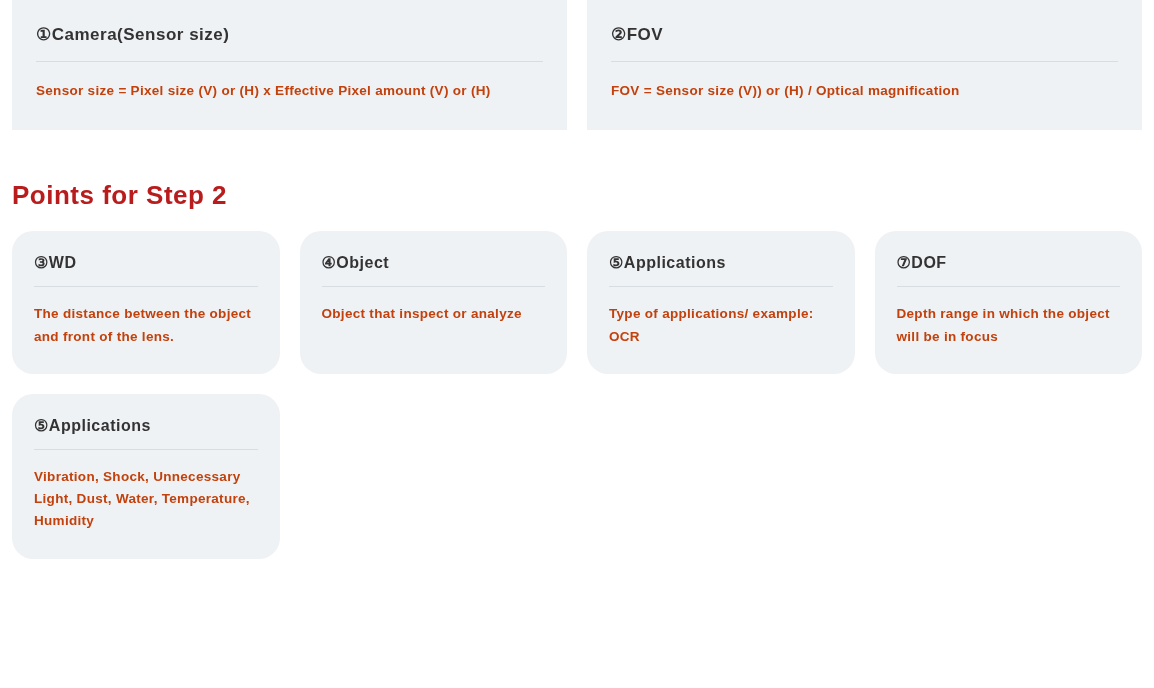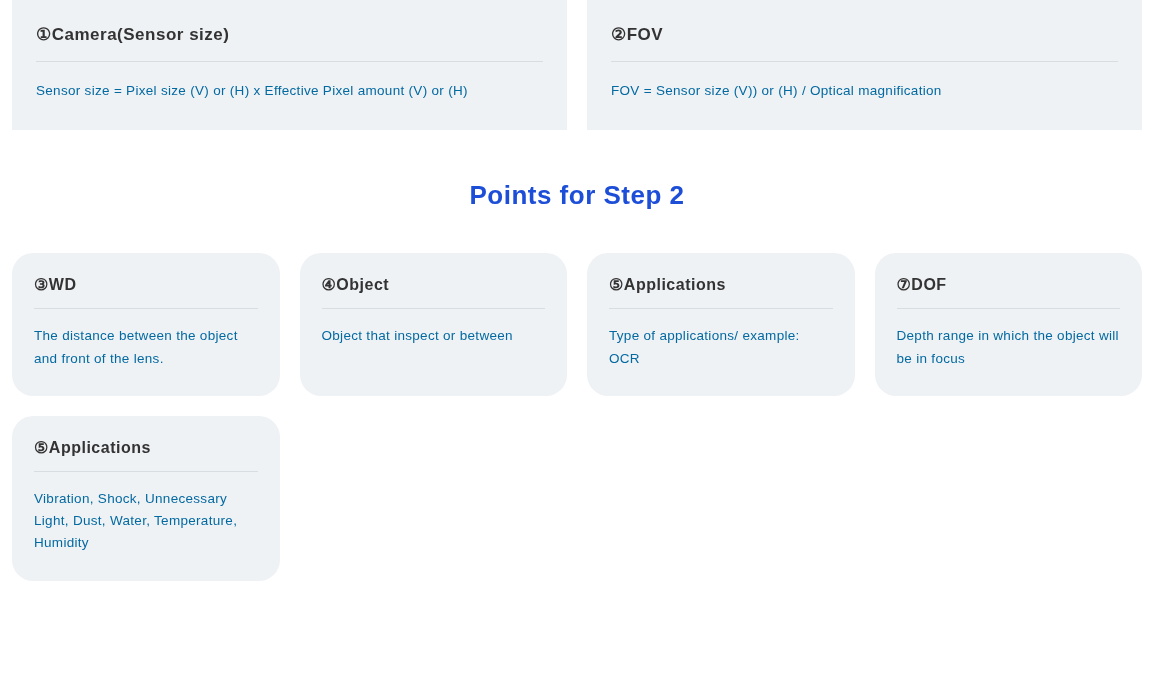--- a/index.html
+++ b/index.html
@@ -27,32 +27,31 @@
       font-size: 17px;
       font-weight: 700;
       color: #333333;
       letter-spacing: 0.5px;
       padding-bottom: 16px;
       border-bottom: 1px solid #d8dde2;
       margin-bottom: 18px;
     }
     .card-body {
       font-size: 13.5px;
-      font-weight: 400;
-      color: #0369a1;
+      font-weight: 700;
+      color: #c2410c;
       line-height: 1.65;
       letter-spacing: 0.3px;
     }
     .section-heading {
       font-size: 26px;
       font-weight: 700;
-      color: #1d4ed8;
+      color: #b91c1c;
       letter-spacing: 0.5px;
-      margin-bottom: 42px;
-      text-align: center;
+      margin-bottom: 20px;
     }
     .grid {
       display: flex;
       flex-wrap: wrap;
       gap: 20px;
     }
     .card-small {
       background: #eff2f5;
       width: calc((100% - 60px) / 4);
       padding: 22px 22px 26px 22px;
@@ -84,21 +83,21 @@
 
 <h2 class="section-heading">Points for Step 2</h2>
 
 <div class="grid">
   <div class="card-small">
     <div class="card-title">③WD</div>
     <div class="card-body">The distance between the object and front of the lens.</div>
   </div>
   <div class="card-small">
     <div class="card-title">④Object</div>
-    <div class="card-body">Object that inspect or between</div>
+    <div class="card-body">Object that inspect or analyze</div>
   </div>
   <div class="card-small">
     <div class="card-title">⑤Applications</div>
     <div class="card-body">Type of applications/ example: OCR</div>
   </div>
   <div class="card-small">
     <div class="card-title">⑦DOF</div>
     <div class="card-body">Depth range in which the object will be in focus</div>
   </div>
   <div class="card-small">

